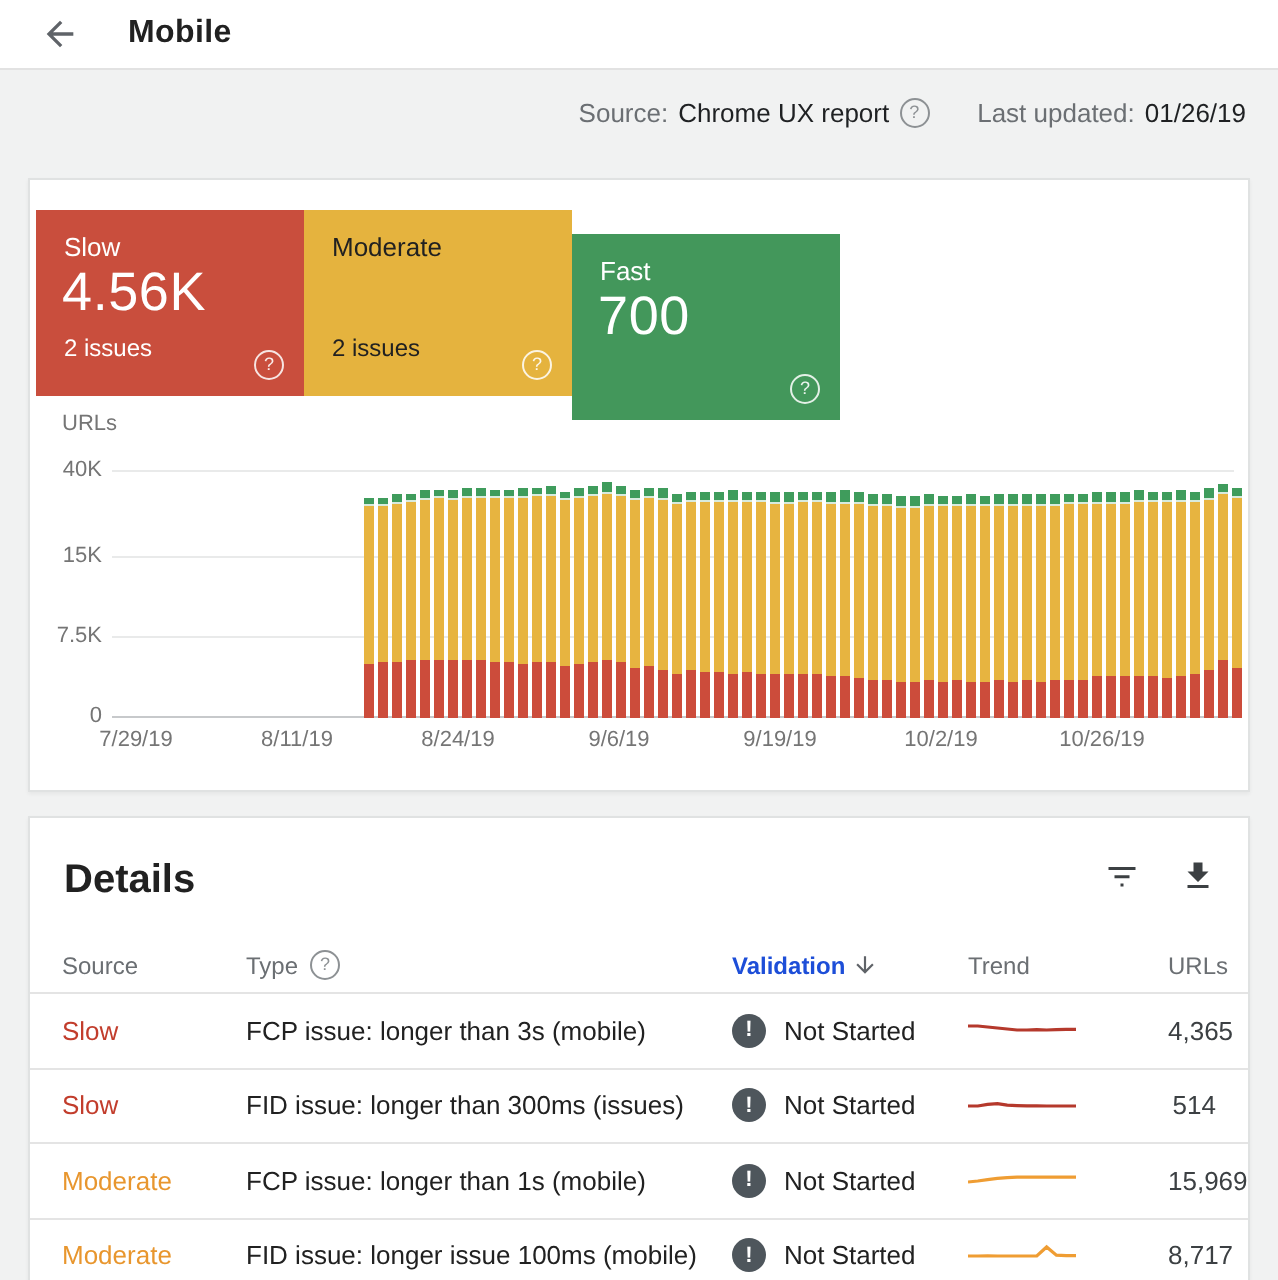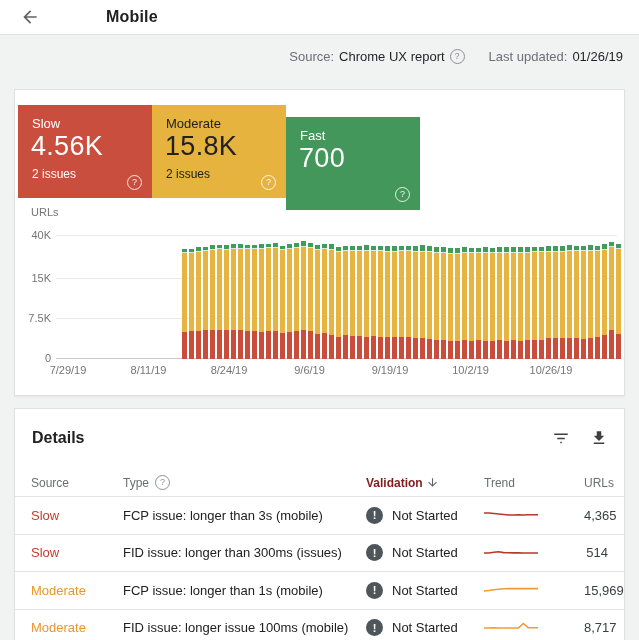--- a/index.html
+++ b/index.html
@@ -4,21 +4,21 @@
 <style>
   html,body{margin:0;padding:0;}
   body{
     width:639px;height:640px;position:relative;overflow:hidden;
     background:#f1f2f2;
     font-family:"Liberation Sans", sans-serif;
     -webkit-font-smoothing:antialiased;
   }
   
   .appbar{position:absolute;top:0;left:0;right:0;height:34px;background:#fff;
-    border-bottom:1px solid #e2e2e2;display:flex;align-items:center;z-index:5;gap:42px;}
+    border-bottom:1px solid #e2e2e2;display:flex;align-items:center;z-index:5;}
   .back-btn{margin-left:18px;width:24px;height:24px;display:flex;align-items:center;justify-content:center;cursor:pointer;}
   .appbar-title{margin-left:22px;font-size:16px;font-weight:700;color:#212121;letter-spacing:.2px;}
   
   .meta{position:absolute;top:49px;right:16px;font-size:13px;color:#6b6f73;display:flex;align-items:center;gap:5px;}
   .meta b{font-weight:400;color:#1f2123;}
   .meta .gap{width:14px;}
   .qmark{display:inline-flex;align-items:center;justify-content:center;
     width:13px;height:13px;border:1px solid #8d9194;border-radius:50%;
     font-size:9px;color:#8d9194;line-height:1;flex:0 0 auto;}
   
@@ -35,28 +35,28 @@
   
   .ylab{position:absolute;left:16px;top:116px;font-size:11px;color:#757575;}
   .gridline{position:absolute;left:41px;right:7px;height:1px;background:#e9eaea;}
   .gridline.zero{background:#c7c9cb;}
   .ytick{position:absolute;width:30px;text-align:right;font-size:11px;color:#757575;}
   .xtick{position:absolute;top:274px;transform:translateX(-50%);font-size:11px;color:#757575;white-space:nowrap;}
   .bars{position:absolute;left:167px;bottom:36px;height:140px;display:flex;align-items:flex-end;}
   .bar{width:5px;margin-right:2px;display:flex;flex-direction:column;justify-content:flex-end;}
   .bar .seg{width:100%;}
   
-  .details-title{position:absolute;left:17px;top:20px;font-size:16px;font-weight:700;color:#212121;}
+  .details-title{position:absolute;left:17px;top:20px;font-size:20px;font-weight:700;color:#212121;}
   .details-tools{position:absolute;right:14px;top:18px;display:flex;gap:16px;}
   .tool-btn{width:22px;height:22px;display:flex;align-items:center;justify-content:center;cursor:pointer;}
   .tbl{position:absolute;left:0;right:0;top:60px;}
   .trow{display:grid;grid-template-columns:92px 243px 118px 100px 1fr;
     align-items:center;height:36.5px;padding:0 16px;border-top:1px solid #e4e4e4;font-size:13px;}
   .trow.thead{height:27px;border-top:none;font-size:12px;color:#6b6f73;}
-  .thead .hv{display:flex;align-items:center;gap:3px;font-weight:700;color:#7f1d1d;}
+  .thead .hv{display:flex;align-items:center;gap:3px;font-weight:700;color:#1d4ed8;}
   .thead .ht{display:flex;align-items:center;gap:6px;}
   .cell-type{color:#212121;}
   .cell-validation{display:flex;align-items:center;gap:9px;color:#212121;}
   .excl{width:17px;height:17px;border-radius:50%;background:#4e565c;color:#fff;
     display:flex;align-items:center;justify-content:center;font-size:11px;font-weight:700;flex:0 0 auto;}
   .cell-urls{text-align:right;color:#3c4043;}
   .spark{display:block;}
 </style>
 </head>
 <body>
@@ -83,21 +83,20 @@
 
   <div class="cards">
     <div class="card" style="background: rgb(201, 78, 61); color: rgb(255, 255, 255);">
       <div class="c-label">Slow</div>
       <div class="c-value">4.56K</div>
       <div class="c-issues">2 issues</div>
       <span class="qmark">?</span>
     </div>
     <div class="card" style="background: rgb(229, 179, 62); color: rgb(33, 33, 33);">
       <div class="c-label">Moderate</div>
-      <div class="c-value">15.8K</div>
       <div class="c-issues">2 issues</div>
       <span class="qmark">?</span>
     </div>
     <div class="card" style="background: rgb(67, 151, 91); color: rgb(255, 255, 255); margin-top: 12px;">
       <div class="c-label">Fast</div>
       <div class="c-value">700</div>
       <div class="c-issues"></div>
       <span class="qmark">?</span>
     </div>
   </div>

